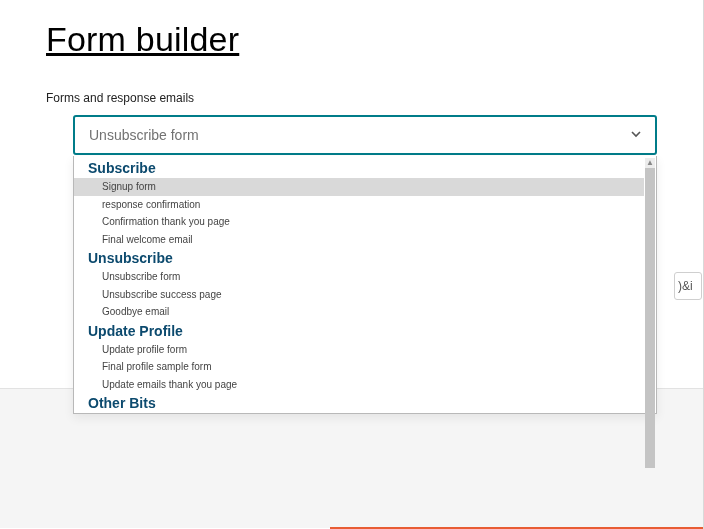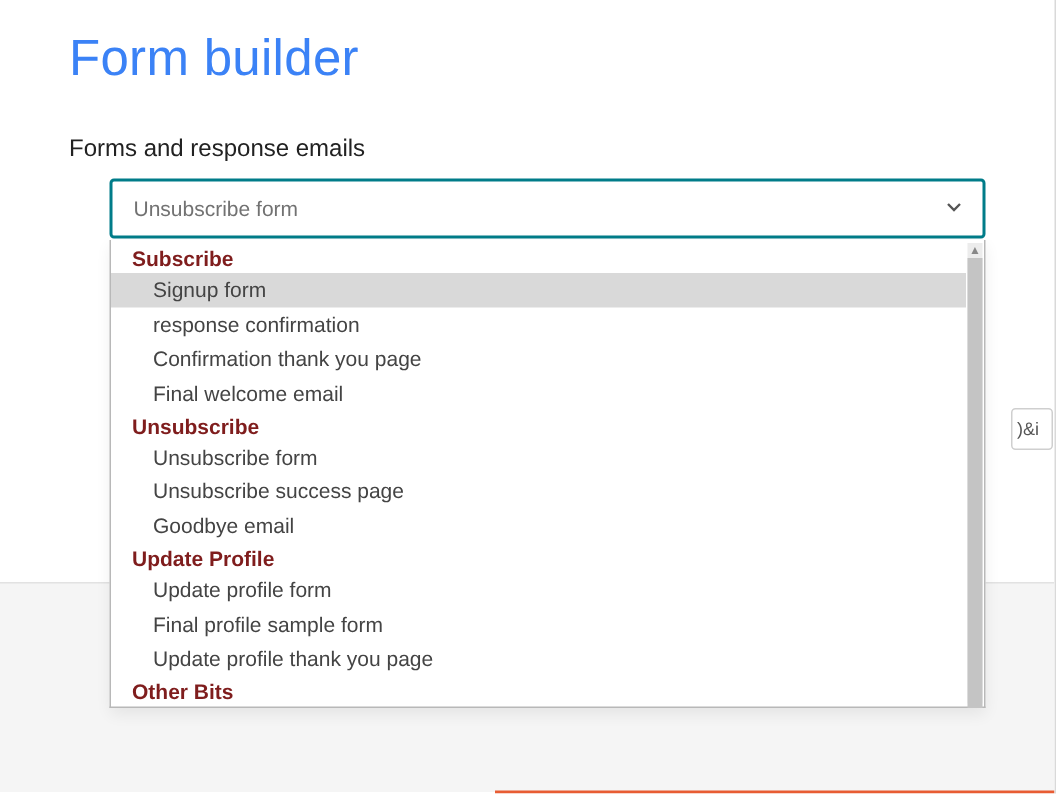--- a/index.html
+++ b/index.html
@@ -13,26 +13,27 @@
     overflow: hidden;
     position: relative;
     border-right: 1px solid #d9d9d9;
   }
   .page {
     padding: 20px 46px 0 46px;
   }
   .page-title {
     font-size: 34px;
     font-weight: 400;
-    color: #3b82f6;
+    color: #000000;
     letter-spacing: 0.2px;
     margin-bottom: 32px;
+    text-decoration: underline;
   }
   .section-label {
-    font-size: 16px;
+    font-size: 12px;
     font-weight: 400;
     color: #222;
     margin-bottom: 10px;
   }
   .select-wrap {
     position: relative;
     margin-left: 27px;
   }
   .select-box {
     display: flex;
@@ -91,25 +92,25 @@
     right: 1px;
     top: 12px;
     width: 10px;
     height: 300px;
     background: #c4c4c4;
     border-radius: 0;
   }
   .grp-header {
     font-weight: 700;
     font-size: 14px;
-    color: #7f1d1d;
+    color: #0c4a6e;
     padding: 2px 0 2px 14px;
   }
   .opt {
-    font-size: 14px;
+    font-size: 10px;
     color: #444;
     padding: 2px 0 2px 28px;
     cursor: pointer;
     line-height: 1.35;
   }
   .opt.highlight {
     background: #d9d9d9;
   }
   
   .bg-split {
@@ -181,21 +182,21 @@
           <div class="opt">response confirmation</div>
           <div class="opt">Confirmation thank you page</div>
           <div class="opt">Final welcome email</div>
           <div class="grp-header">Unsubscribe</div>
           <div class="opt">Unsubscribe form</div>
           <div class="opt">Unsubscribe success page</div>
           <div class="opt">Goodbye email</div>
           <div class="grp-header">Update Profile</div>
           <div class="opt">Update profile form</div>
           <div class="opt">Final profile sample form</div>
-          <div class="opt">Update profile thank you page</div>
+          <div class="opt">Update emails thank you page</div>
           <div class="grp-header">Other Bits</div>
         </div>
       <div class="scroll-gutter">
         <span class="arrow">▲</span>
 
       </div>
       <div class="scroll-thumb"></div>
     </div>
   </div>
 </div>

